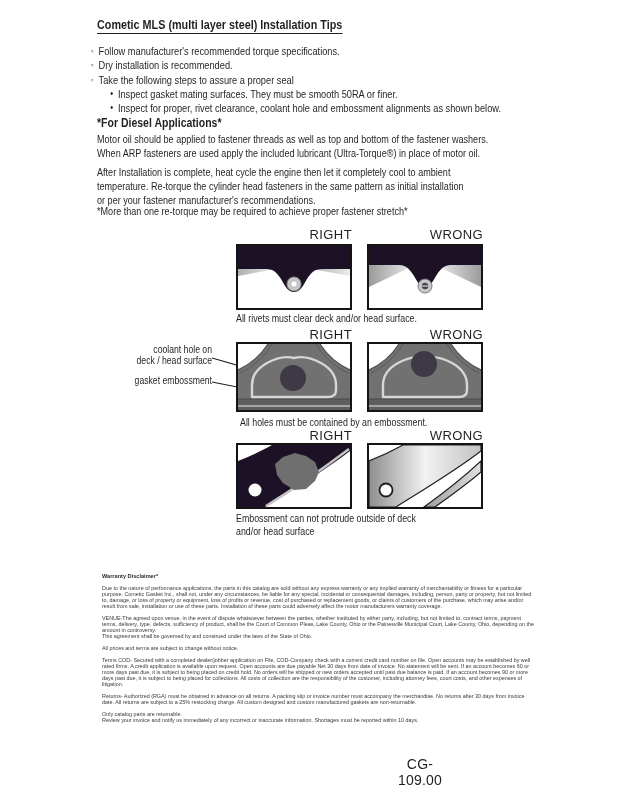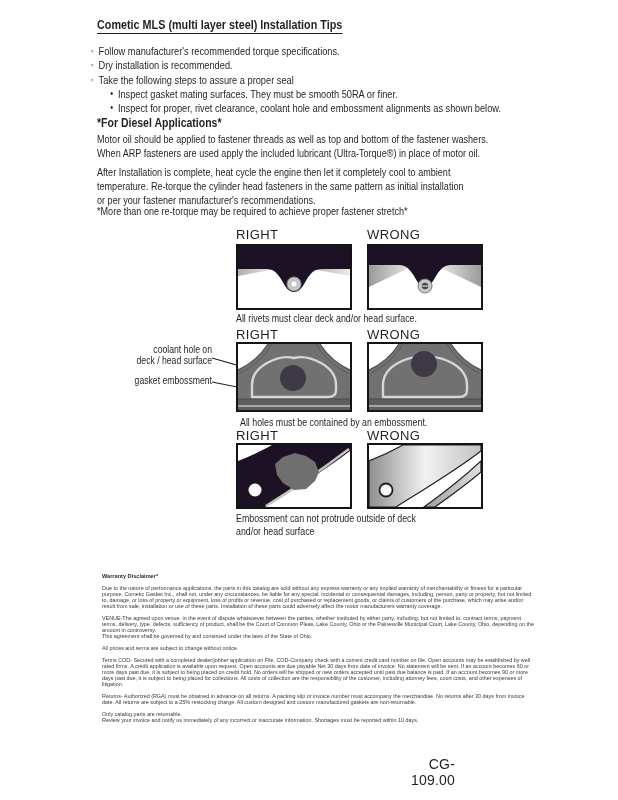--- a/index.html
+++ b/index.html
@@ -17,32 +17,32 @@
   .bullets{left:91px;top:44px;font-size:11px;line-height:14.3px;}
   .bullet-row{white-space:nowrap;}
   .bullet-marker{display:inline-block;width:9px;font-size:9px;vertical-align:1px;}
   .sub{padding-left:23px;}
   .sub .bullet-marker{font-size:10px;}
   .diesel-heading{left:97px;top:116px;font-size:12.5px;font-weight:700;}
   .para{left:97px;font-size:10.8px;line-height:13.8px;}
   .p1{top:133px;}
   .p2{top:166px;}
   .note{top:205px;}
-  .dlabel{font-size:13px;letter-spacing:0.4px;width:116px;text-align:left;}
+  .dlabel{font-size:13px;letter-spacing:0.4px;width:116px;text-align:right;}
   .dbox{width:116px;border:2px solid #141414;background:#fff;box-sizing:border-box;line-height:0;}
   .h66{height:66px;}
   .h70{height:70px;}
   .caption{font-size:10.5px;line-height:12.5px;}
   .side-label{left:100px;width:112px;text-align:right;font-size:10.3px;line-height:11px;
     transform:scaleX(0.84);transform-origin:100% 0;white-space:nowrap;}
   .legal{left:102px;top:573px;width:432px;font-size:5.4px;line-height:6.15px;color:#3a3a3a;}
   .legal .lhead{font-weight:700;font-size:5.6px;color:#2b2b2b;margin:0 0 5.5px 0;}
   .legal p{margin:0 0 5.5px 0;}
   .legal p.tight{margin:0;}
-  .page-code{left:385px;top:756px;width:70px;font-size:14px;letter-spacing:0.2px;text-align:right;}
+  .page-code{left:385px;top:756px;width:70px;font-size:14px;letter-spacing:0.2px;text-align:center;}
 </style>
 </head>
 <body>
 
 <div class="abs page-title">Cometic MLS (multi layer steel) Installation Tips</div>
 
 <div class="abs bullets cond">
   <div class="bullet-row"><span class="bullet-marker">◦</span><span>Follow manufacturer's recommended torque specifications.</span></div>
   <div class="bullet-row"><span class="bullet-marker">◦</span><span>Dry installation is recommended.</span></div>
   <div class="bullet-row"><span class="bullet-marker">◦</span><span>Take the following steps to assure a proper seal</span></div>

